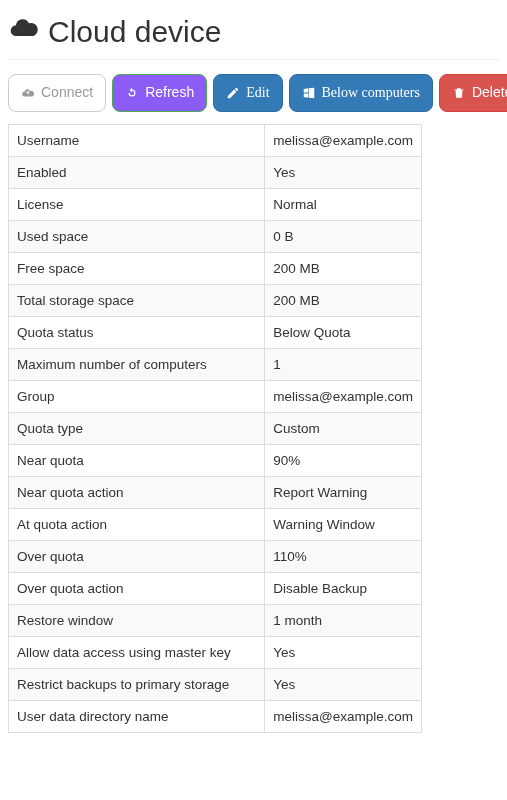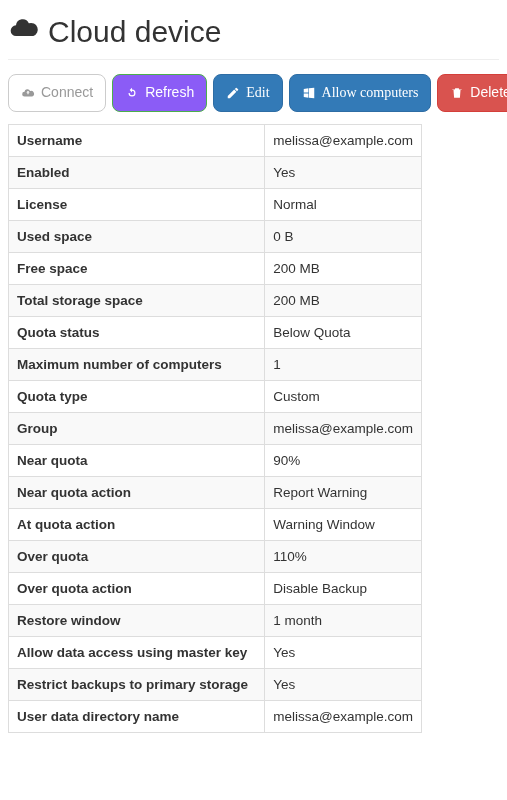--- a/index.html
+++ b/index.html
@@ -62,21 +62,21 @@
     border: 1px solid #ddd;
   }
   table.details th, table.details td {
     border: 1px solid #ddd;
     padding: 8px;
     text-align: left;
     vertical-align: top;
     font-size: 13.5px;
   }
   table.details th {
-    font-weight: bold;
+    font-weight: normal;
     width: 270px;
     background: #fff;
   }
   table.details tr:nth-child(even) th,
   table.details tr:nth-child(even) td {
     background: #f9f9f9;
   }
 </style>
 </head>
 <body>
@@ -119,21 +119,21 @@
     </span>
     <span>Edit</span>
   </button>
 
   <button class="btn btn-primary">
     <span>
       <svg viewBox="0 0 24 24" fill="#fff">
           <path d="M3 5l8-1v7H3V5zm0 14l8 1v-7H3v6zm9-15l9-1v9h-9V4zm0 16l9 1v-9h-9v8z"></path>
         </svg>
     </span>
-    <span>Allow computers</span>
+    <span>Below computers</span>
   </button>
 
   <button class="btn btn-danger">
     <span>
       <svg viewBox="0 0 24 24" fill="#fff">
           <path d="M6 7h12l-1 13H7L6 7zm3-3h6l1 2H8l1-2zM4 6h16v1H4V6z"></path>
         </svg>
     </span>
     <span>Delete</span>
   </button>
@@ -167,28 +167,28 @@
       </tr>
       <tr>
         <th>Quota status</th>
         <td>Below Quota</td>
       </tr>
       <tr>
         <th>Maximum number of computers</th>
         <td>1</td>
       </tr>
       <tr>
+        <th>Group</th>
+        <td>melissa@example.com</td>
+      </tr>
+      <tr>
         <th>Quota type</th>
         <td>Custom</td>
       </tr>
       <tr>
-        <th>Group</th>
-        <td>melissa@example.com</td>
-      </tr>
-      <tr>
         <th>Near quota</th>
         <td>90%</td>
       </tr>
       <tr>
         <th>Near quota action</th>
         <td>Report Warning</td>
       </tr>
       <tr>
         <th>At quota action</th>
         <td>Warning Window</td>

